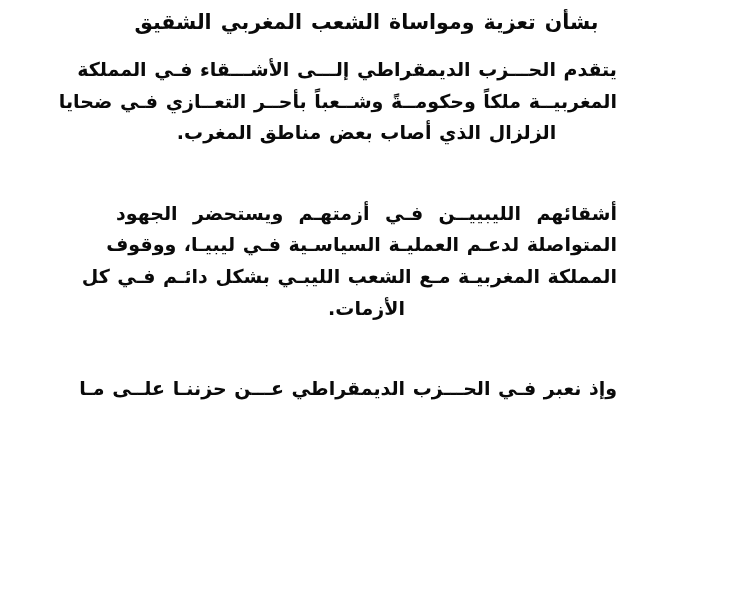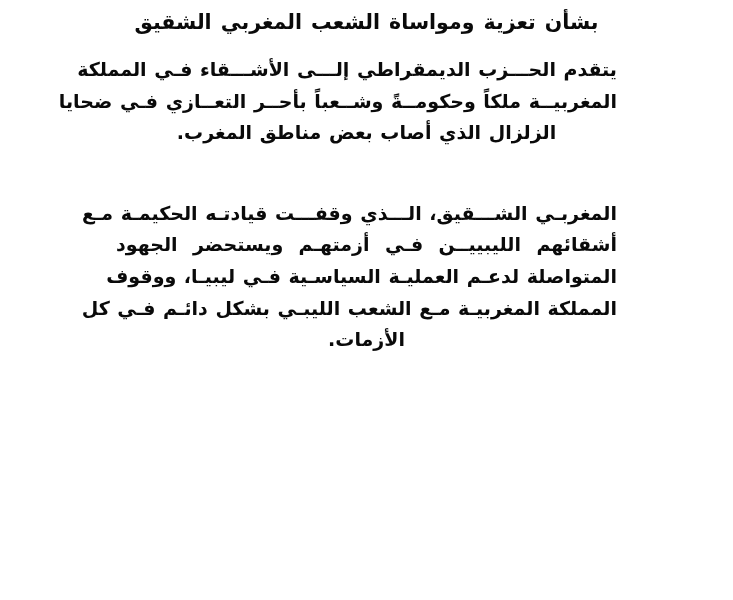--- a/index.html
+++ b/index.html
@@ -90,25 +90,25 @@
 
     <div class="body-block">
 
       <p class="para para-1">
         <span class="line">يتقدم الحـــزب الديمقراطي إلـــى الأشـــقاء فـي المملكة</span>
         <span class="line">المغربيــة ملكاً وحكومــةً وشــعباً بأحــر التعــازي فـي ضحايا</span>
         <span class="line last">الزلزال الذي أصاب بعض مناطق المغرب.</span>
       </p>
 
       <p class="para para-2">
-        <span class="line">المغربـي الشـــقيق، الـــذي وقفـــت قيادتـه الحكيمـة مـع</span>
         <span class="line">أشقائهم الليبييــن فـي أزمتهـم ويستحضر الجهود</span>
         <span class="line">المتواصلة لدعـم العمليـة السياسـية فـي ليبيـا، ووقوف</span>
         <span class="line">المملكة المغربيـة مـع الشعب الليبـي بشكل دائـم فـي كل</span>
         <span class="line center">الأزمات.</span>
       </p>
 
       <p class="para para-3">
+        <span class="line">وإذ نعبر فـي الحـــزب الديمقراطي عـــن حزننـا علــى مـا</span>
       </p>
 
     </div>
   </div>
 </div>
 
 </body></html>

